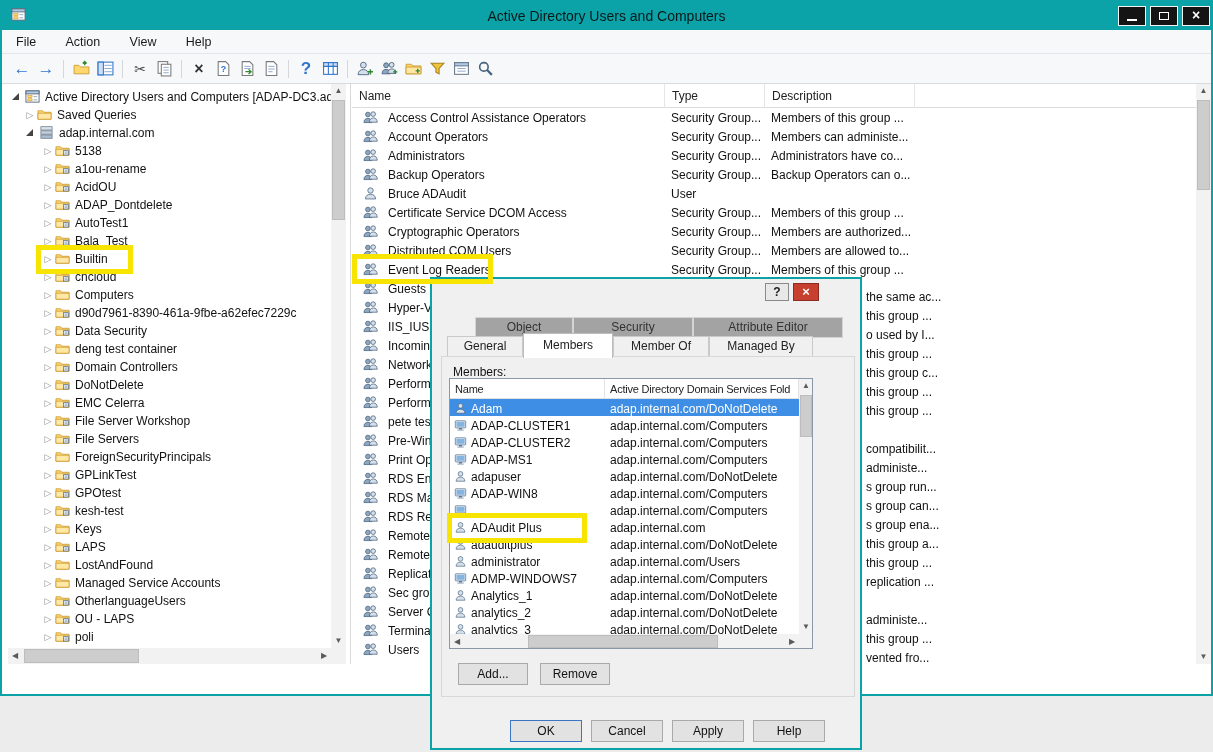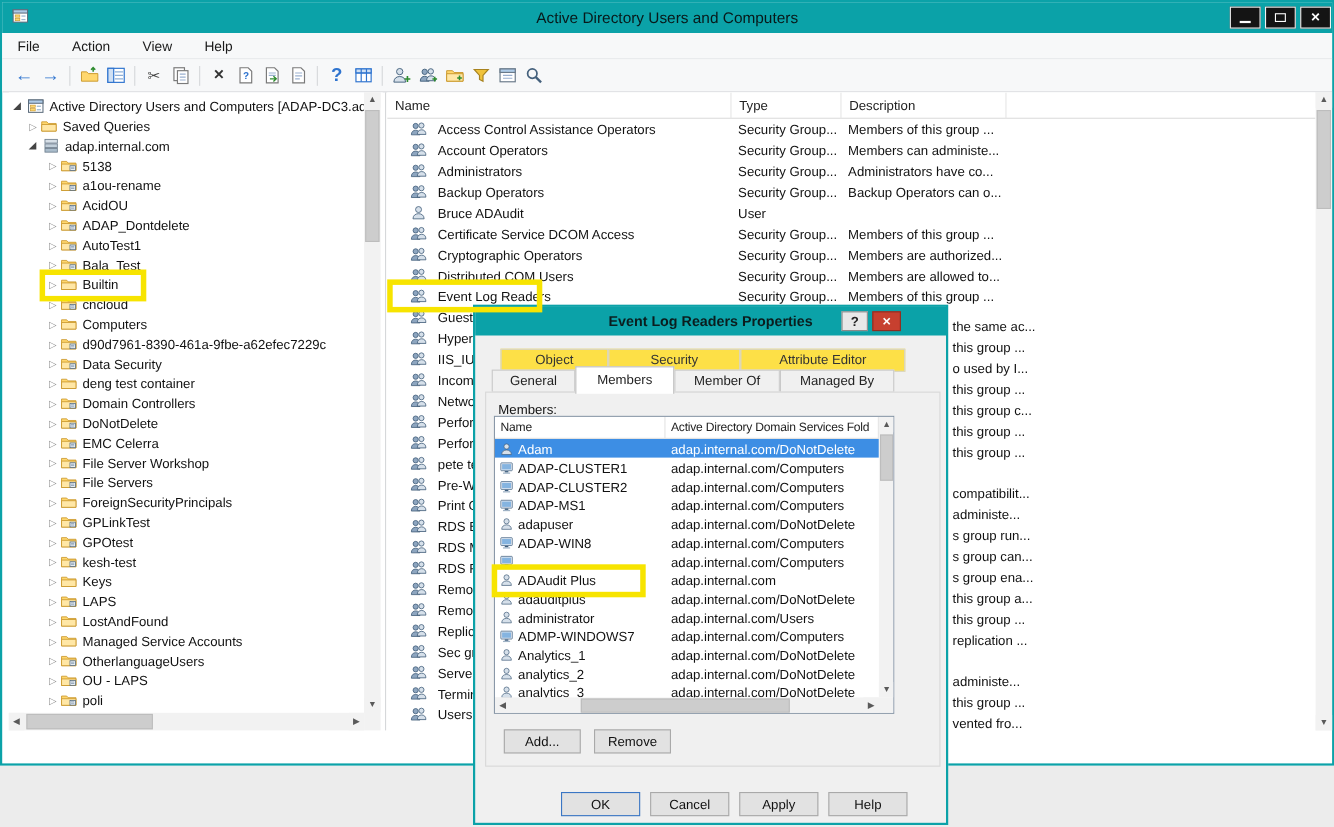--- a/index.html
+++ b/index.html
@@ -40,21 +40,21 @@
   .lbl{font-size:12px;color:#111;}
 
   #pane-divider{position:absolute;left:348px;top:82px;width:1px;height:580px;background:#d6d8da;}
 
   
   #listpane{position:absolute;left:350px;top:82px;width:844px;height:580px;background:#fff;overflow:hidden;}
   .lp-header{position:absolute;left:0;top:0;width:844px;height:24px;background:#fff;border-bottom:1px solid #dcdcdc;}
   .lp-header .h{position:absolute;top:0;height:24px;line-height:24px;font-size:12px;color:#222;padding-left:7px;border-right:1px solid #e6e6e6;overflow:hidden;white-space:nowrap;}
   #h-name{left:0;width:313px;}#h-type{left:313px;width:100px;}#h-desc{left:413px;width:150px;}
   #list-rows{position:absolute;left:0;top:24px;width:844px;height:556px;overflow:hidden;}
-  .list-row{position:relative;display:flex;align-items:center;height:19px;padding-left:20px;white-space:nowrap;}
+  .list-row{position:relative;display:flex;align-items:center;height:19px;padding-left:10px;white-space:nowrap;}
   .list-row .nm{margin-left:5px;font-size:12px;}
   .list-row .tp{position:absolute;left:319px;font-size:12px;text-align:right;}
   .list-row .ds{position:absolute;left:419px;font-size:12px;}
   .list-row .ds.frag{left:514px;margin-top:16px;}
 
   
   .sb{position:absolute;background:#f2f2f2;}
   .sb .ar{position:absolute;color:#5a5a5a;text-align:center;background:#f2f2f2;}
   .sb .thumb{position:absolute;background:#cdcdcd;border:1px solid #bdbdbd;}
   .sb.v .ar{left:0;width:100%;height:14px;font-size:8px;line-height:14px;}
@@ -63,21 +63,21 @@
   #tree-hscroll{left:0;top:564px;width:323px;height:16px;}
   #tree-corner{position:absolute;left:323px;top:564px;width:15px;height:16px;background:#f2f2f2;}
   #rp-vscroll{left:1194px;top:82px;width:15px;height:580px;}
 
   
   #dialog{position:absolute;left:430px;top:277px;width:432px;height:473px;background:#f0f0f0;border:2px solid var(--teal,#0ba2a8);z-index:20;}
   #dlg-title{position:absolute;left:0;top:0;width:428px;height:26px;background:var(--teal,#0ba2a8);text-align:center;line-height:26px;font-size:13px;font-weight:bold;color:#0b1d1e;}
   .dbtn{position:absolute;top:4px;height:18px;text-align:center;line-height:16px;font-size:12px;cursor:default;}
   #dlg-help{left:333px;width:24px;background:#e8e8e8;border:1px solid #8a8a8a;font-weight:bold;color:#222;}
   #dlg-close{left:361px;width:26px;background:var(--red,#c7402f);border:1px solid #8d2c20;color:#fff;font-weight:bold;font-size:13px;}
-  .tabb{position:absolute;top:38px;height:21px;background:#fde047;border:1px solid #d4d4d4;font-size:12px;text-align:center;line-height:19px;color:#333;}
+  .tabb{position:absolute;top:38px;height:21px;background:#a3a3a3;border:1px solid #d4d4d4;font-size:12px;text-align:center;line-height:19px;color:#333;margin-left:20px;}
   #tab-object{left:23px;width:98px;}#tab-security{left:121px;width:120px;}#tab-attredit{left:241px;width:150px;}
   .tabf{position:absolute;top:57px;height:21px;background:#f0f0f0;border:1px solid #c9c9c9;font-size:12px;text-align:center;line-height:19px;color:#222;}
   #tab-general{left:15px;width:76px;}
   #tab-members{left:91px;top:54px;height:25px;width:90px;background:#fff;border:1px solid #bdbdbd;border-bottom:none;line-height:23px;z-index:2;}
   #tab-memberof{left:181px;width:96px;}
   #tab-managedby{left:277px;width:104px;}
   #tab-page{position:absolute;left:9px;top:77px;width:414px;height:341px;border:1px solid #d8d8d8;background:#f0f0f0;}
   #members-label{position:absolute;left:21px;top:86px;font-size:12px;color:#111;}
   #mem-list{position:absolute;left:17px;top:99px;width:364px;height:271px;background:#fff;border:1px solid #8a98a8;overflow:hidden;}
   .ml-header{position:absolute;left:0;top:0;width:349px;height:20px;background:#fff;border-bottom:1px solid #e0e0e0;}
@@ -1018,21 +1018,20 @@
     </div>
 
     <div class="sb v" id="rp-vscroll">
       <span class="ar" style="top:0;">▲</span>
       <span class="thumb" style="left:1px;right:1px;top:16px;height:90px;"></span>
       <span class="ar" style="bottom:0;">▼</span>
     </div>
   </div>
 
   <div id="dialog">
-    <div id="dlg-title">Event Log Readers Properties</div>
     <span class="dbtn" id="dlg-help">?</span>
     <span class="dbtn" id="dlg-close">×</span>
 
     <span class="tabb" id="tab-object">Object</span>
     <span class="tabb" id="tab-security">Security</span>
     <span class="tabb" id="tab-attredit">Attribute Editor</span>
 
     <span class="tabf" id="tab-general">General</span>
     <span class="tabf" id="tab-members">Members</span>
     <span class="tabf" id="tab-memberof">Member Of</span>

